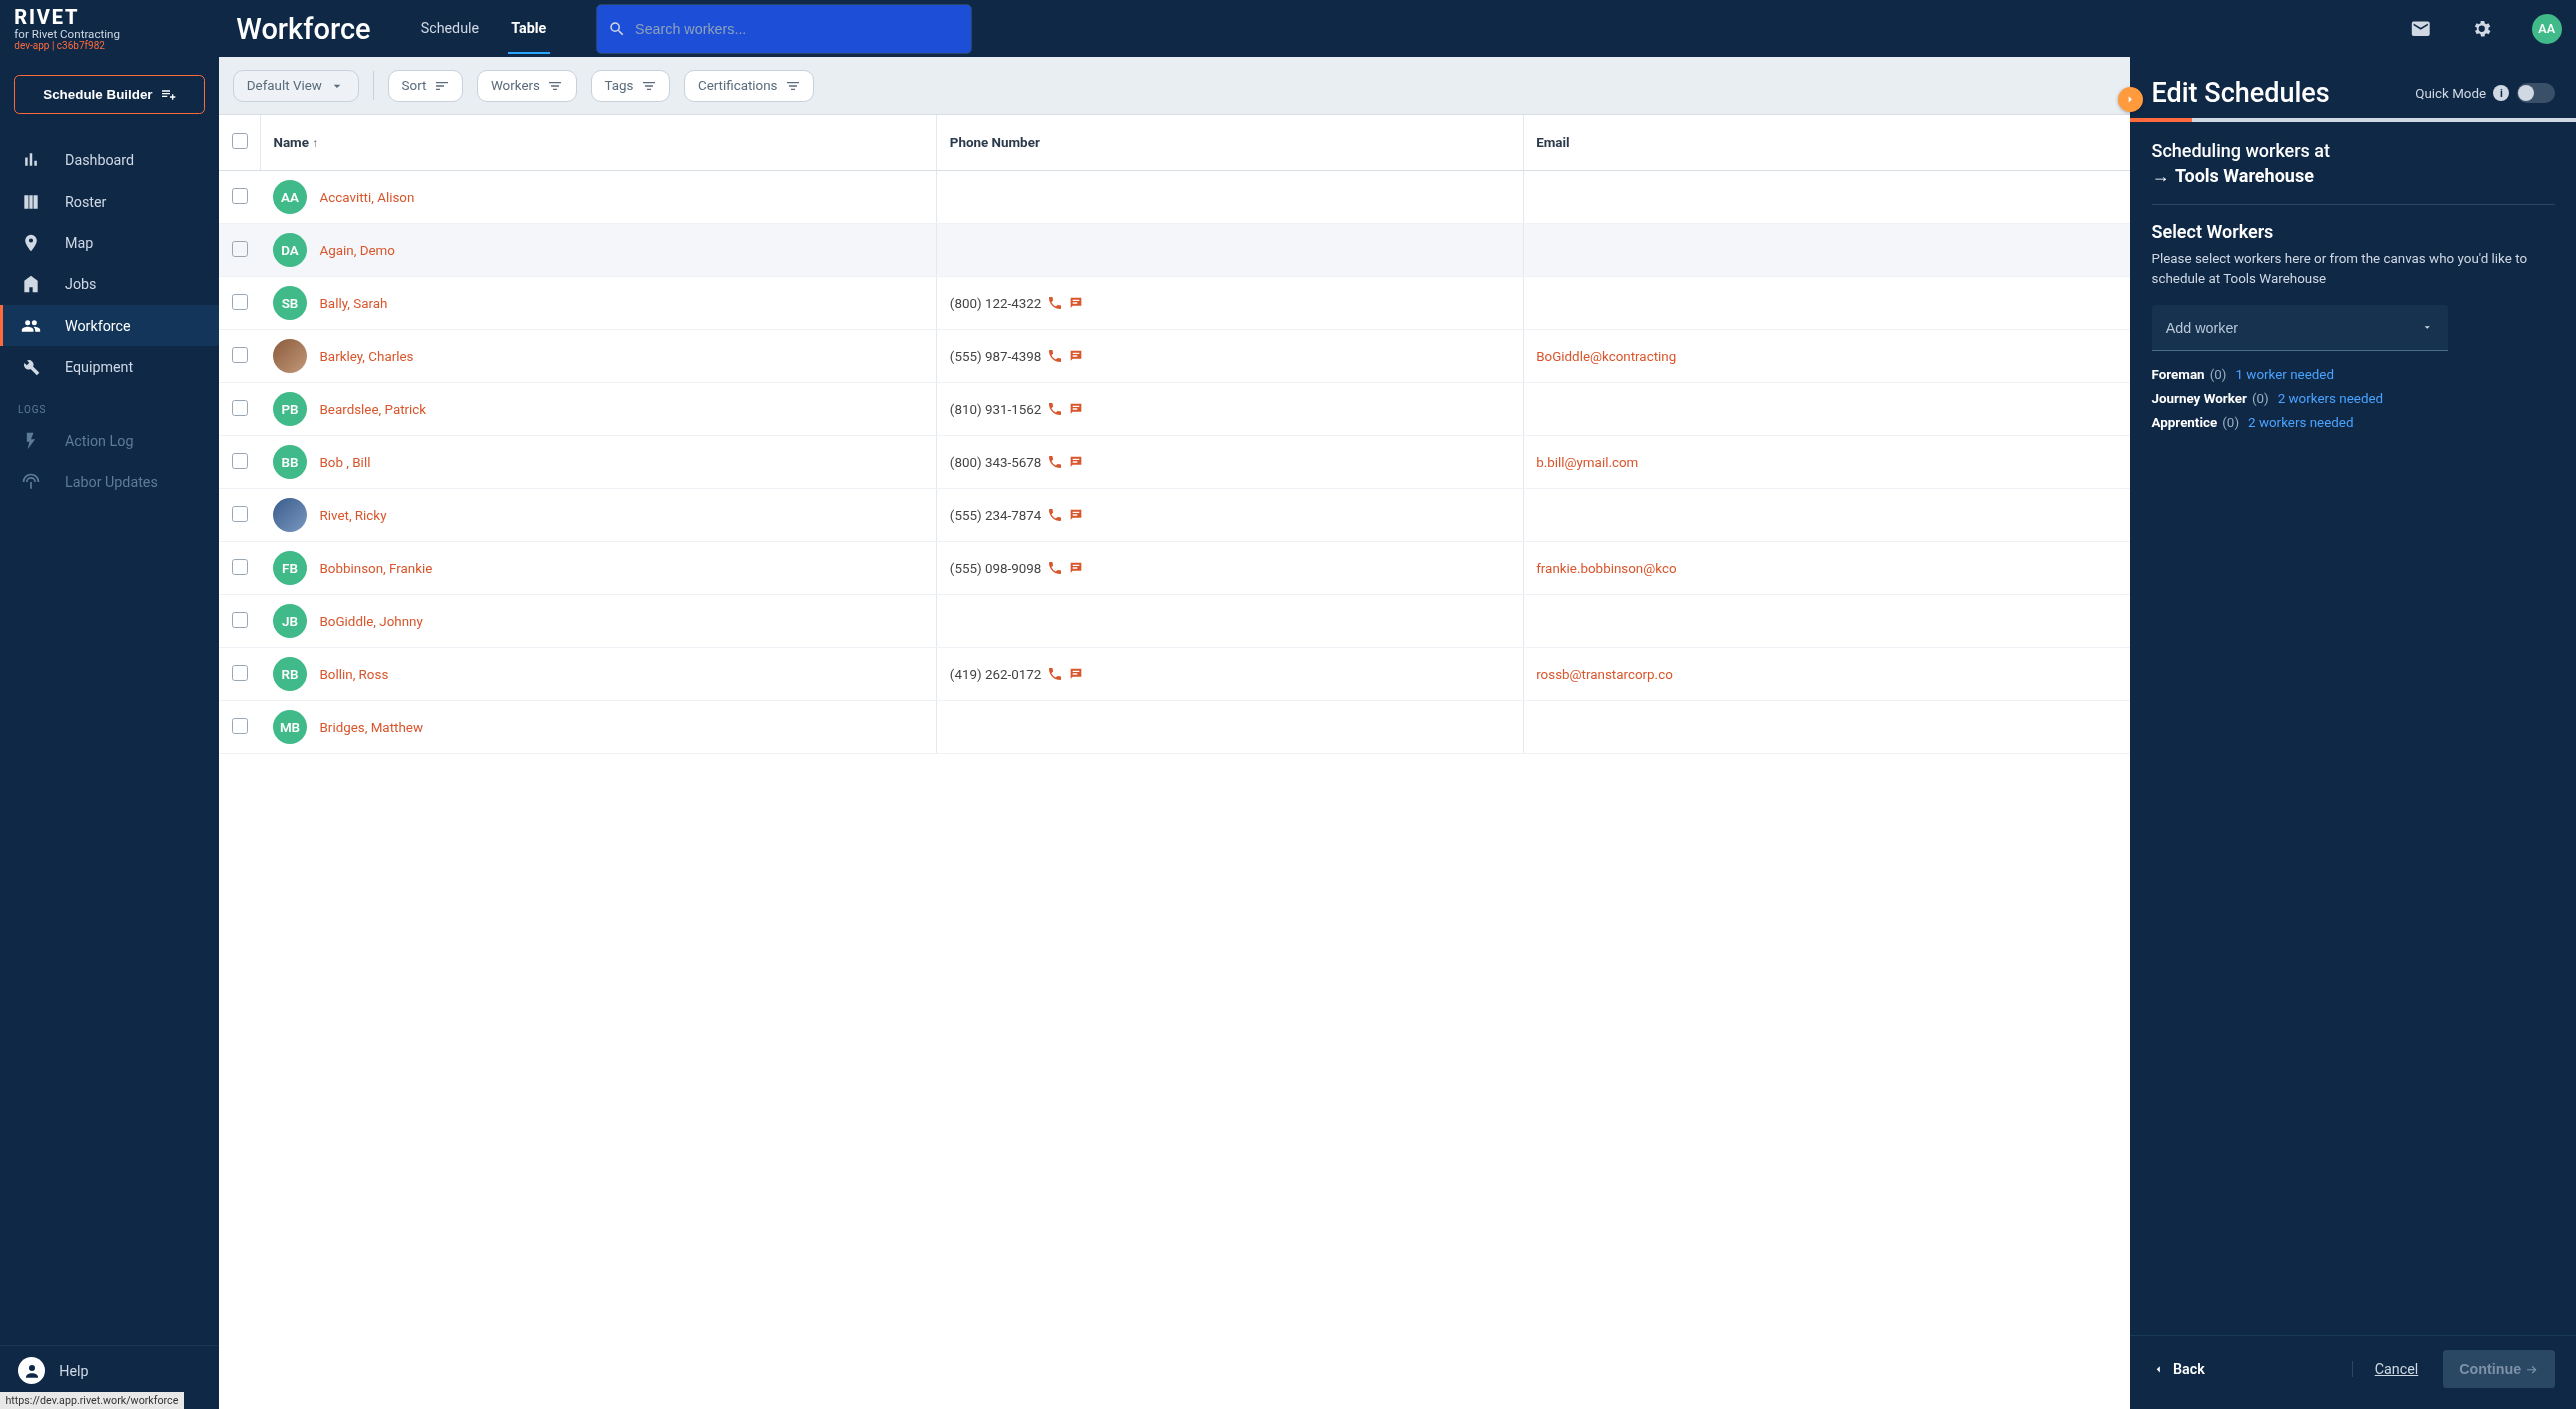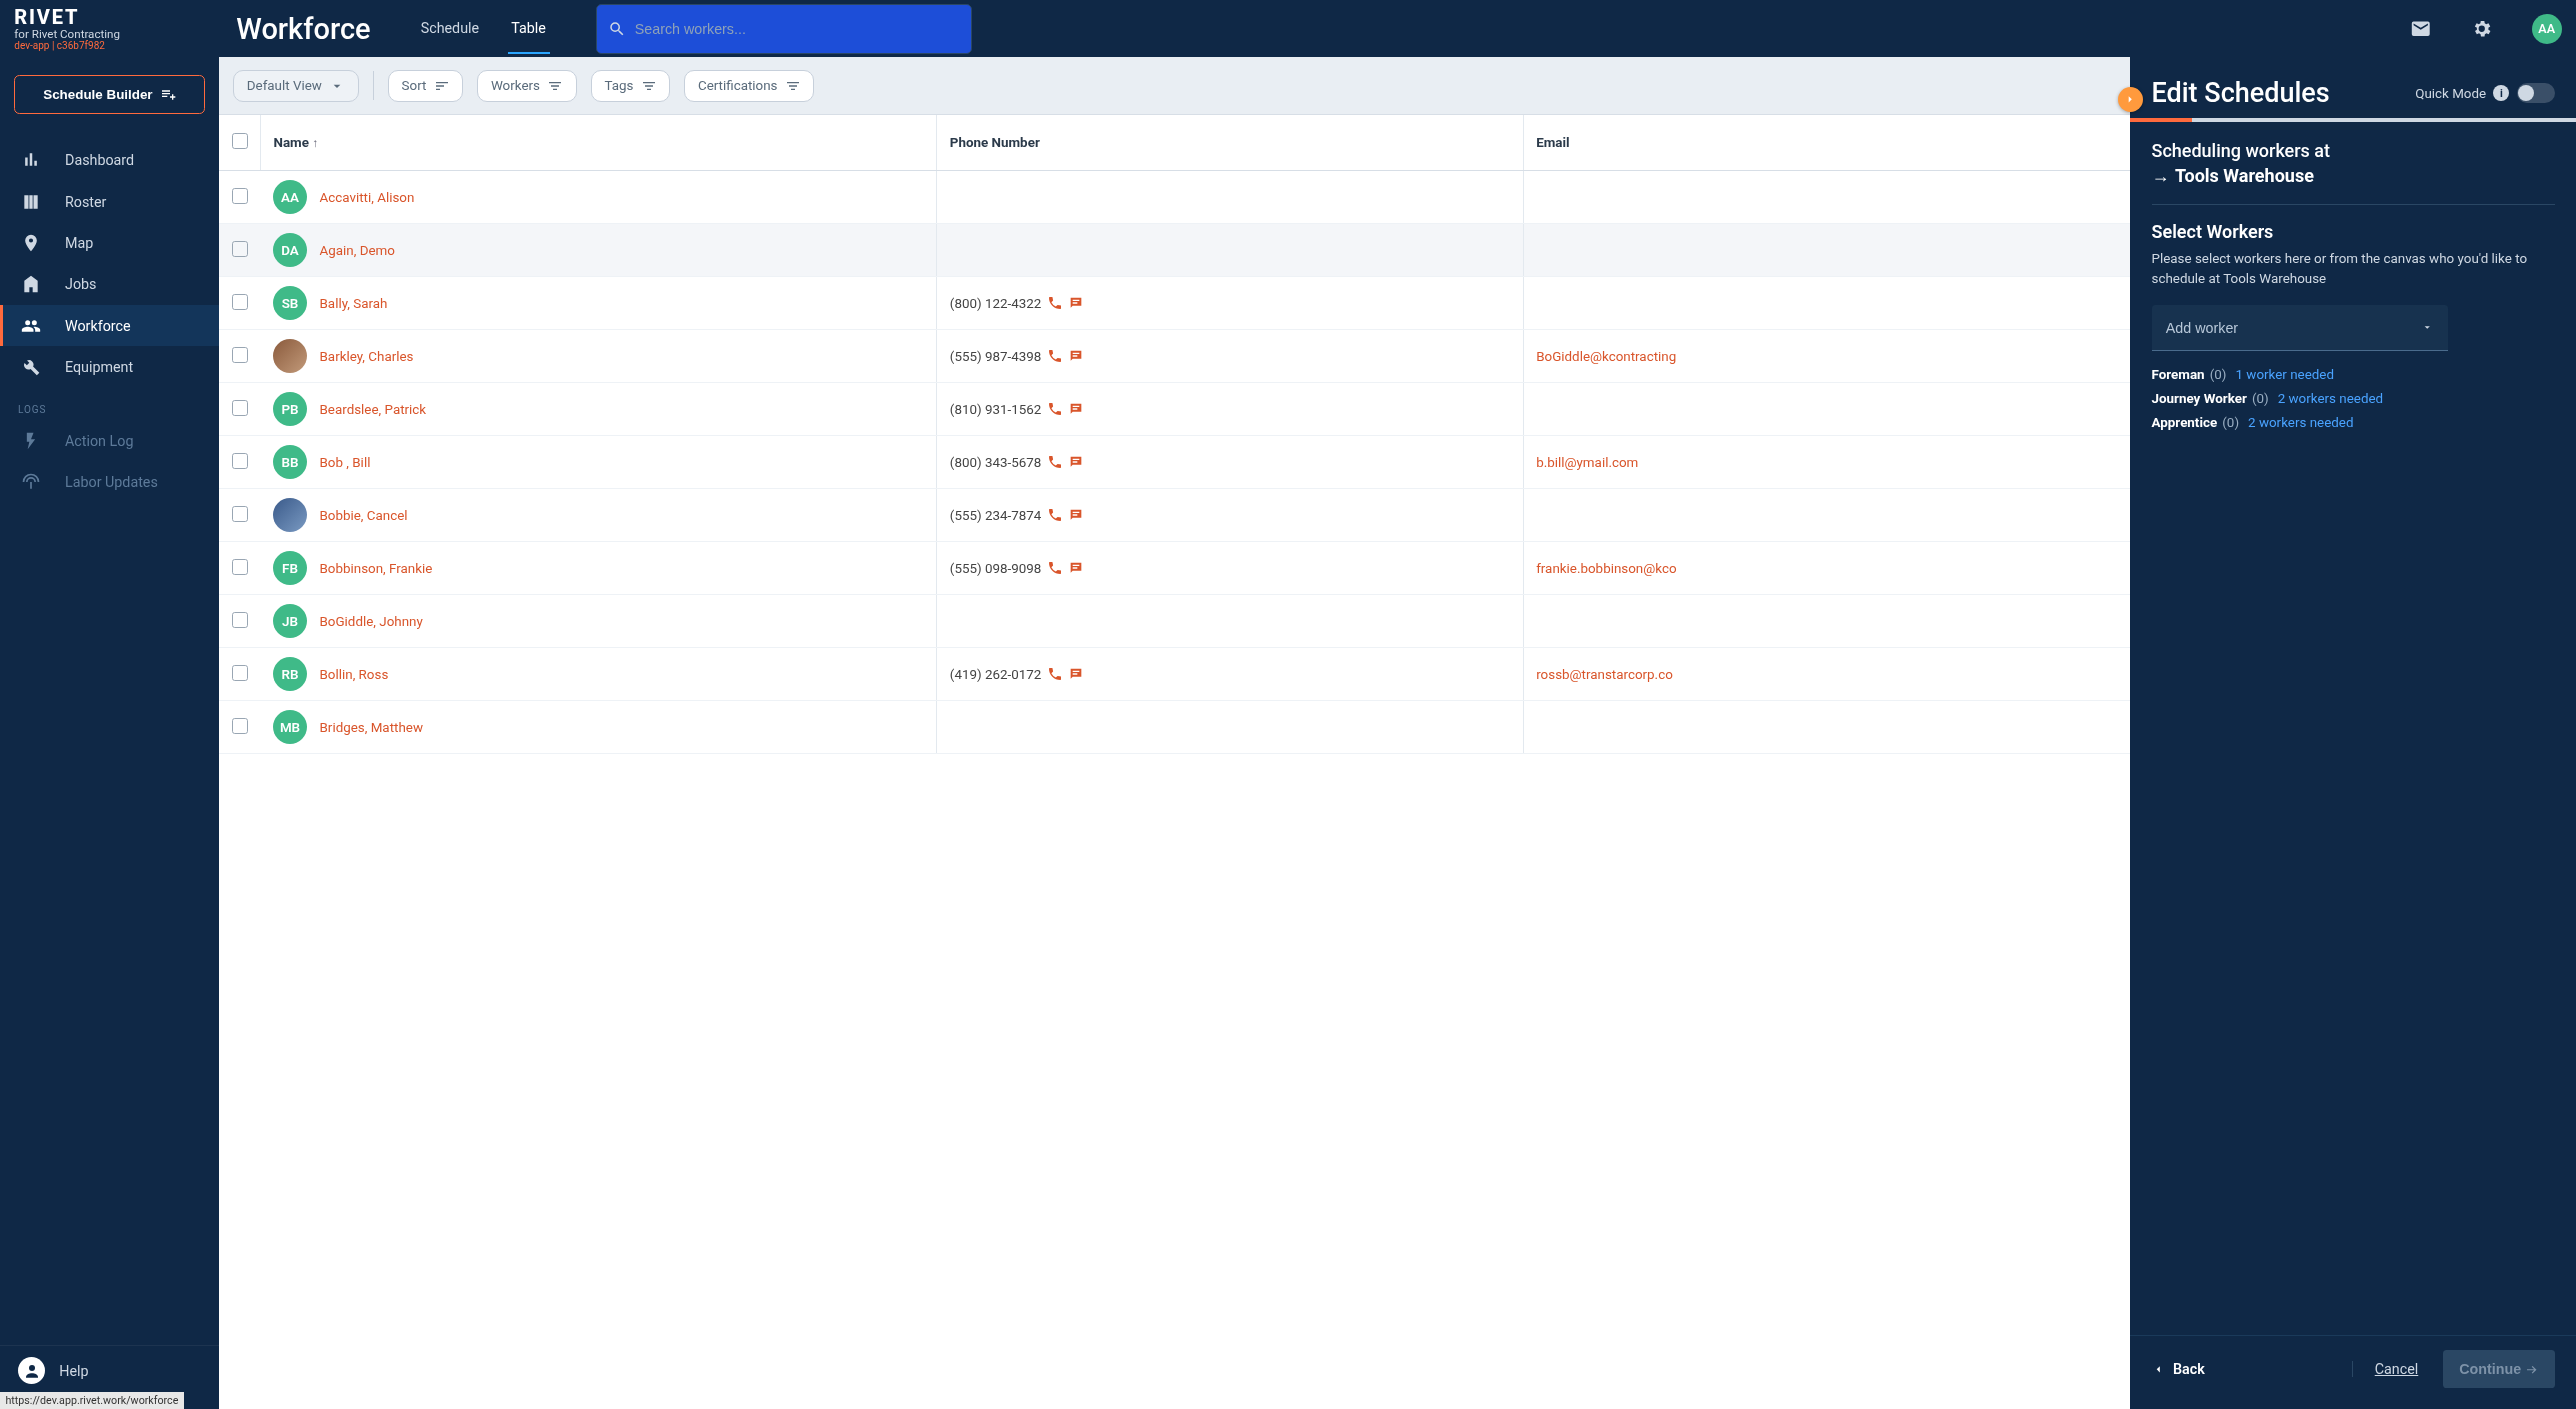--- a/index.html
+++ b/index.html
@@ -8,21 +8,21 @@
 
   
   .topbar { display: flex; align-items: center; height: 57px; background: #0f2846; color: #fff; padding: 0 14.3px; gap: 21.5px; }
   .brand-block { display: flex; flex-direction: column; line-height: 1.1; min-width: 179px; }
   .brand-logo { font-weight: 800; font-size: 20px; letter-spacing: 1.8px; }
   .brand-sub { font-size: 11.6px; color: #cfd8e3; }
   .brand-tag { font-size: 10px; color: #ff6a3d; }
   .page-title { font-size: 29px; font-weight: 500; margin-left: 21.5px; }
   .top-tabs { display: flex; gap: 25px; margin-left: 25px; }
   .top-tab { font-size: 14.3px; color: #cfd8e3; padding: 16px 3.6px; cursor: pointer; border-bottom: 2.7px solid transparent; }
-  .top-tab.active { color: #fff; font-weight: 400; border-bottom-color: #2aa6ff; }
+  .top-tab.active { color: #fff; font-weight: 700; border-bottom-color: #2aa6ff; }
   .search-wrap { flex: 0 0 376px; display: flex; align-items: center; background: #1d4ed8; border: 0.9px solid #2a4764; border-radius: 5.4px; height: 50px; padding: 0 10.7px; margin-left: 25px; }
   .search-wrap svg { width: 18px; height: 18px; fill: #cfd8e3; }
   .search-input { flex: 1; background: transparent; border: 0; outline: 0; color: #cfd8e3; font-size: 14.3px; margin-left: 9px; }
   .search-input::placeholder { color: #8ea2b8; }
   .top-spacer { flex: 1; }
   .top-icon { width: 21.5px; height: 21.5px; fill: #cfd8e3; cursor: pointer; margin: 0 9px; }
   .avatar-circle { width: 30px; height: 30px; border-radius: 50%; background: #3fba88; color: #fff; display: flex; align-items: center; justify-content: center; font-weight: 600; font-size: 12.5px; cursor: pointer; margin-left: 9px; }
 
   
   .body { display: flex; flex: 1; min-height: 0; }
@@ -349,21 +349,21 @@
                   </svg>
                 </div>
               </td>
               <td><span class="email-cell">b.bill@ymail.com</span></td>
             </tr>
             <tr>
               <td><span class="cb"></span></td>
               <td>
                 <div class="worker-cell">
                   <div class="w-avatar img2"></div>
-                  <span class="w-name">Bobbie, Cancel</span>
+                  <span class="w-name">Rivet, Ricky</span>
                 </div>
               </td>
               <td>
                 <div class="phone-cell">
                   <span>(555) 234-7874</span>
                   <svg class="mini-icon" viewBox="0 0 24 24">
                     <path d="M6.6 10.8a15 15 0 006.6 6.6l2.2-2.2a1 1 0 011-.24 11.4 11.4 0 003.6.58 1 1 0 011 1V20a1 1 0 01-1 1A17 17 0 013 4a1 1 0 011-1h3.5a1 1 0 011 1 11.4 11.4 0 00.58 3.6 1 1 0 01-.24 1z"></path>
                   </svg>
                   <svg class="mini-icon" viewBox="0 0 24 24">
                     <path d="M4 4h16v12H7l-3 3V4zm3 3v2h10V7H7zm0 4v2h7v-2H7z"></path>

